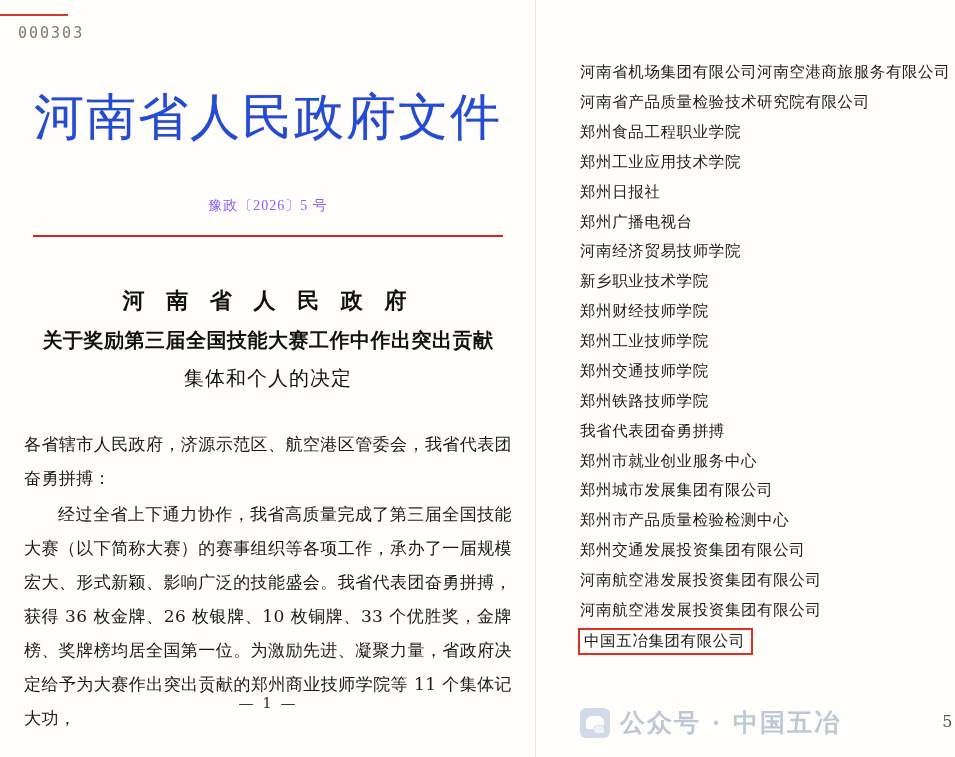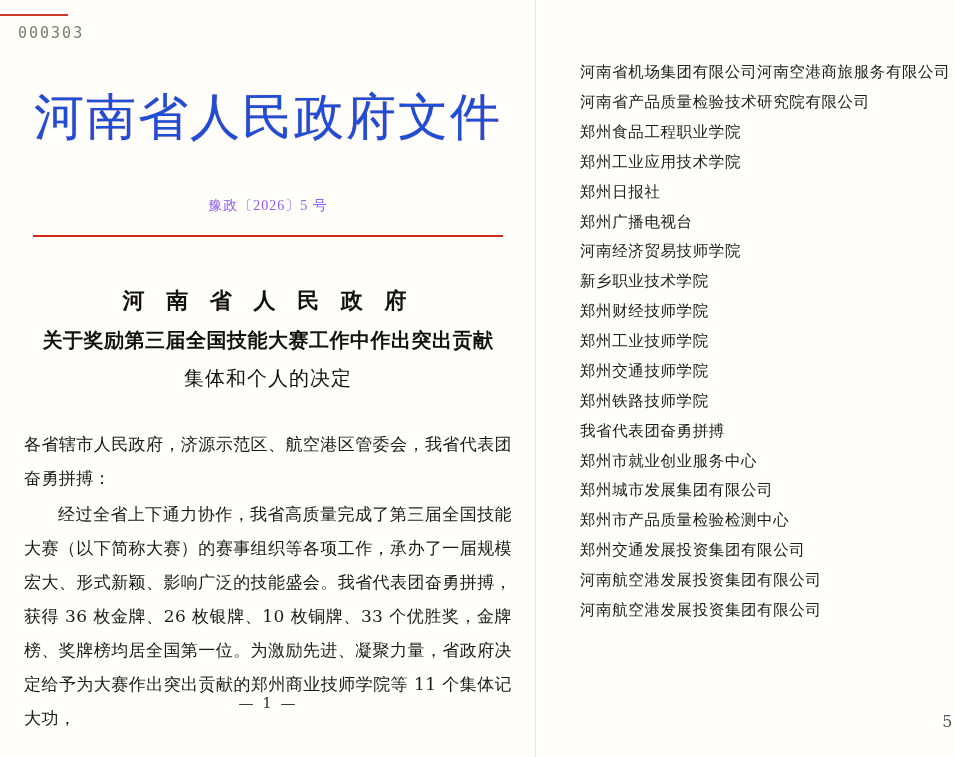--- a/index.html
+++ b/index.html
@@ -264,19 +264,24 @@
       <li>郑州工业技师学院</li>
       <li>郑州交通技师学院</li>
       <li>郑州铁路技师学院</li>
       <li>我省代表团奋勇拼搏</li>
       <li>郑州市就业创业服务中心</li>
       <li>郑州城市发展集团有限公司</li>
       <li>郑州市产品质量检验检测中心</li>
       <li>郑州交通发展投资集团有限公司</li>
       <li>河南航空港发展投资集团有限公司</li>
       <li>河南航空港发展投资集团有限公司</li>
+      <li class="highlighted">中国五冶集团有限公司</li>
     </ul>
 
+    <div class="watermark">
+      <span class="wm-icon"></span>
+      <span class="wm-text">公众号 · 中国五冶</span>
+    </div>
 
     <div class="right-page-num">5</div>
   </div>
 
 </div>
 
 </body></html>

